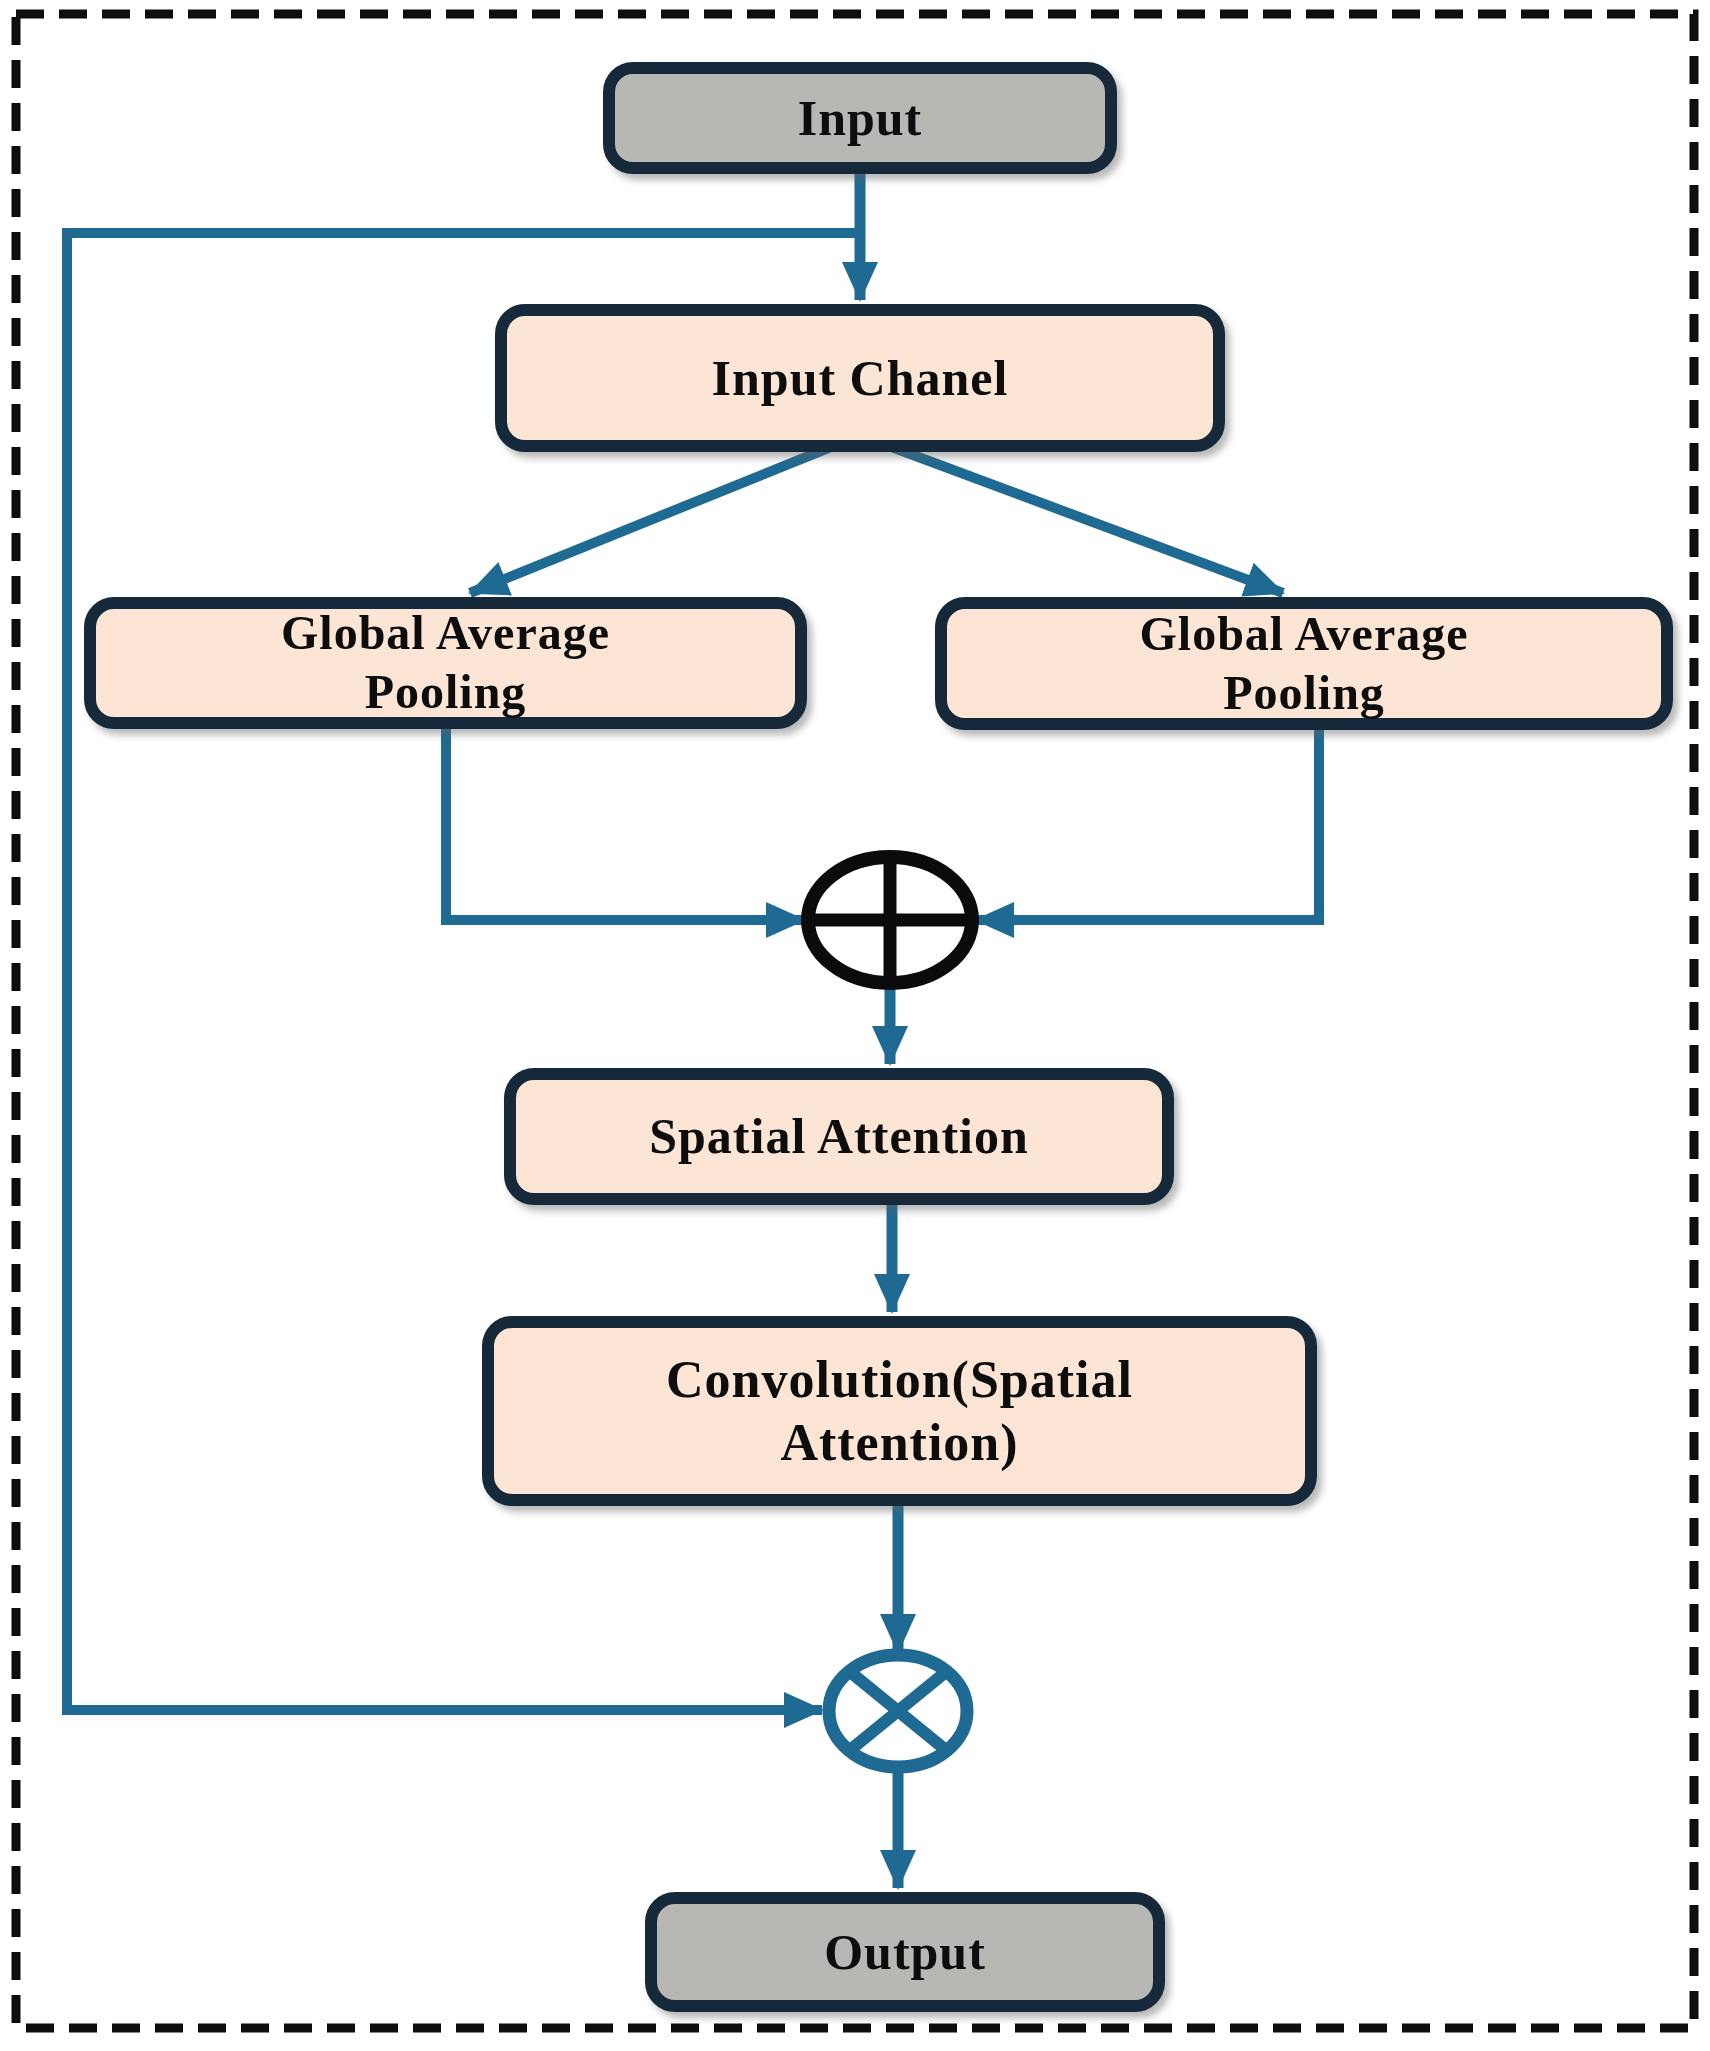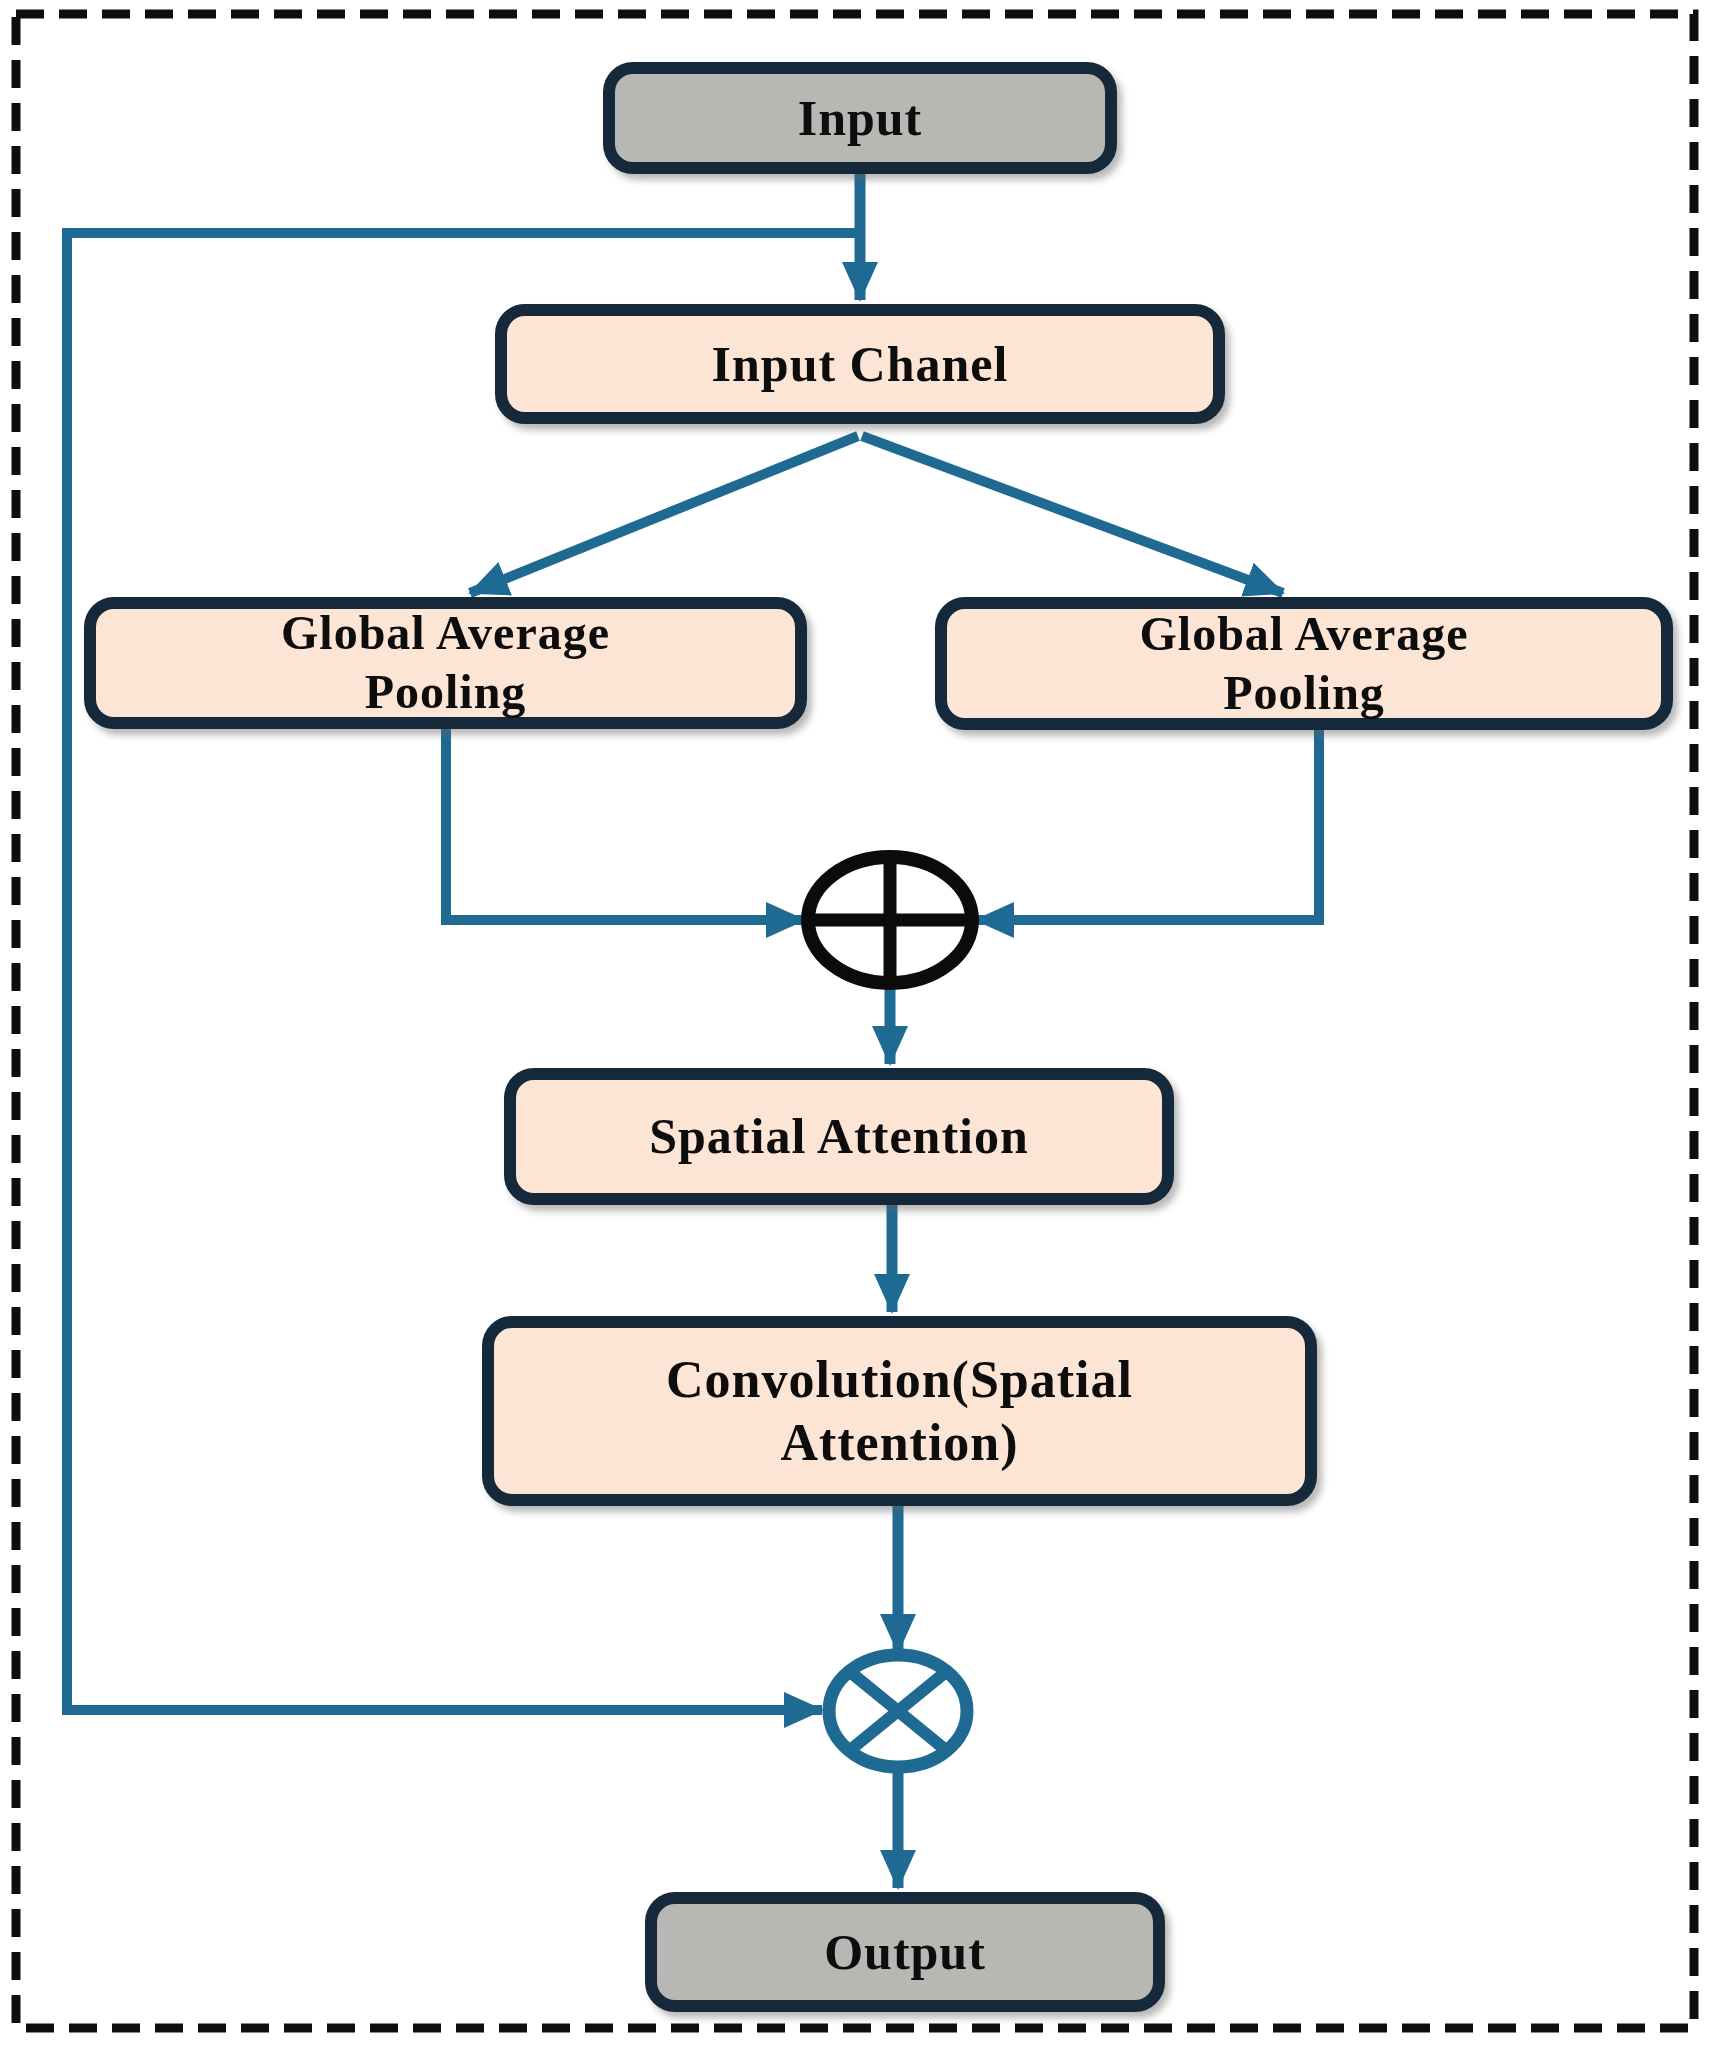--- a/index.html
+++ b/index.html
@@ -40,21 +40,21 @@
     letter-spacing: 1px;
     line-height: 1.22;
   }
   .fill-gray  { background: #b7b7b4; }
   .fill-peach { background: #fce5d5; }
 
   
   #node-input        { left: 603px;  top: 43px;   width: 514px; height: 112px; margin-top: 19px; }
   #node-input .label { font-size: 50px; }
 
-  #node-input-chanel { left: 495px;  top: 304px;  width: 730px; height: 120px; }
+  #node-input-chanel { left: 495px;  top: 304px;  width: 730px; height: 148px; }
   #node-input-chanel .label { font-size: 50px; }
 
   #node-gap-left     { left: 84px;   top: 597px;  width: 723px; height: 132px; }
   #node-gap-left .label  { font-size: 48px; max-width: 470px; }
 
   #node-gap-right    { left: 935px;  top: 597px;  width: 738px; height: 133px; }
   #node-gap-right .label { font-size: 48px; max-width: 470px; }
 
   #node-spatial      { left: 504px;  top: 1068px; width: 670px; height: 137px; }
   #node-spatial .label { font-size: 50px; }

